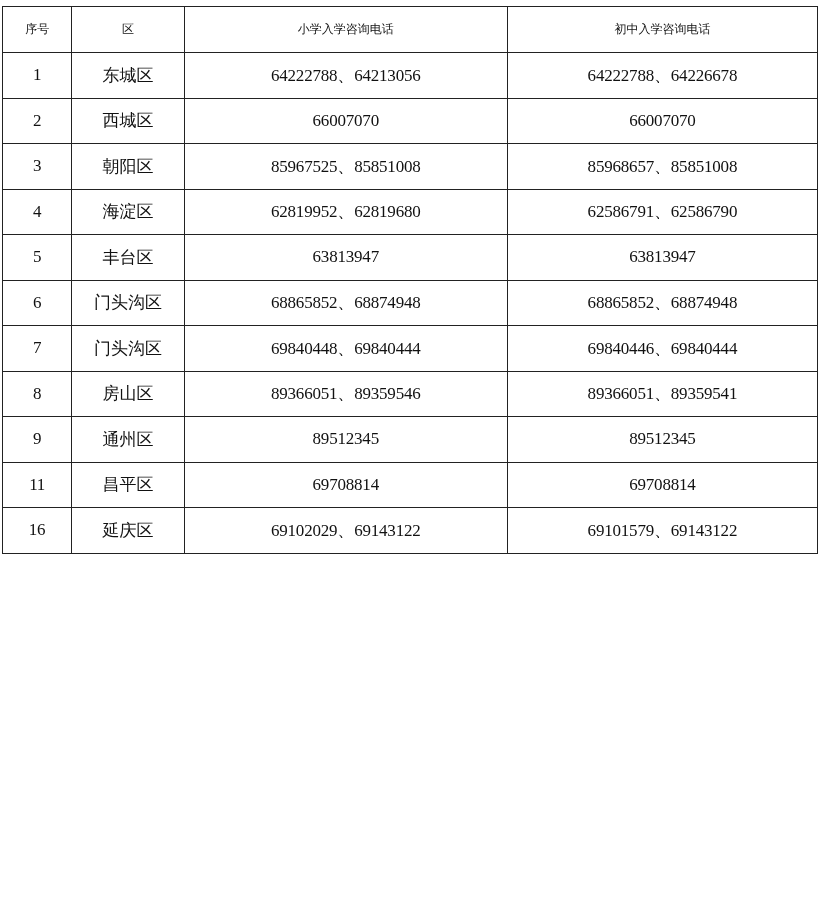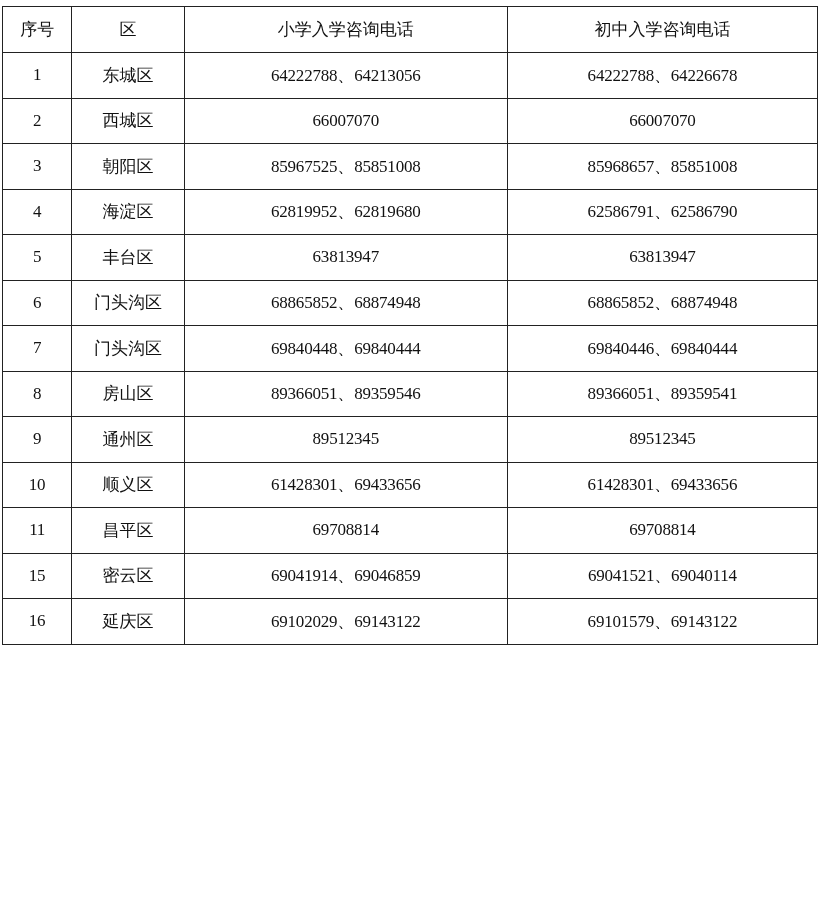--- a/index.html
+++ b/index.html
@@ -13,21 +13,21 @@
     color: #111;
   }
   .tbl td, .tbl th {
     border: 1.5px solid #222;
     text-align: center;
     vertical-align: middle;
     padding: 0;
     font-weight: normal;
     font-size: 17px;
   }
-  .tbl th { height: 45px; font-size: 17px; font-family: Liberation Serif, serif; }
+  .tbl th { height: 45px; font-size: 12px; font-family: Liberation Serif, serif; }
   .tbl td { height: 44.5px; }
   .c1 { width: 69px; }
   .c2 { width: 112px; }
   .c3 { width: 322px; }
   .c4 { width: 309px; }
   .num { font-family: "Liberation Serif", "DejaVu Serif", serif; letter-spacing: -0.2px; }
 </style>
 </head>
 <body>
 
@@ -95,36 +95,24 @@
         <td class="num">89366051、89359546</td>
         <td class="num">89366051、89359541</td>
       </tr>
       <tr>
         <td class="num">9</td>
         <td>通州区</td>
         <td class="num">89512345</td>
         <td class="num">89512345</td>
       </tr>
       <tr>
-        <td class="num">10</td>
-        <td>顺义区</td>
-        <td class="num">61428301、69433656</td>
-        <td class="num">61428301、69433656</td>
-      </tr>
-      <tr>
         <td class="num">11</td>
         <td>昌平区</td>
         <td class="num">69708814</td>
         <td class="num">69708814</td>
-      </tr>
-      <tr>
-        <td class="num">15</td>
-        <td>密云区</td>
-        <td class="num">69041914、69046859</td>
-        <td class="num">69041521、69040114</td>
       </tr>
       <tr>
         <td class="num">16</td>
         <td>延庆区</td>
         <td class="num">69102029、69143122</td>
         <td class="num">69101579、69143122</td>
       </tr>
     </tbody>
 </table>
 

